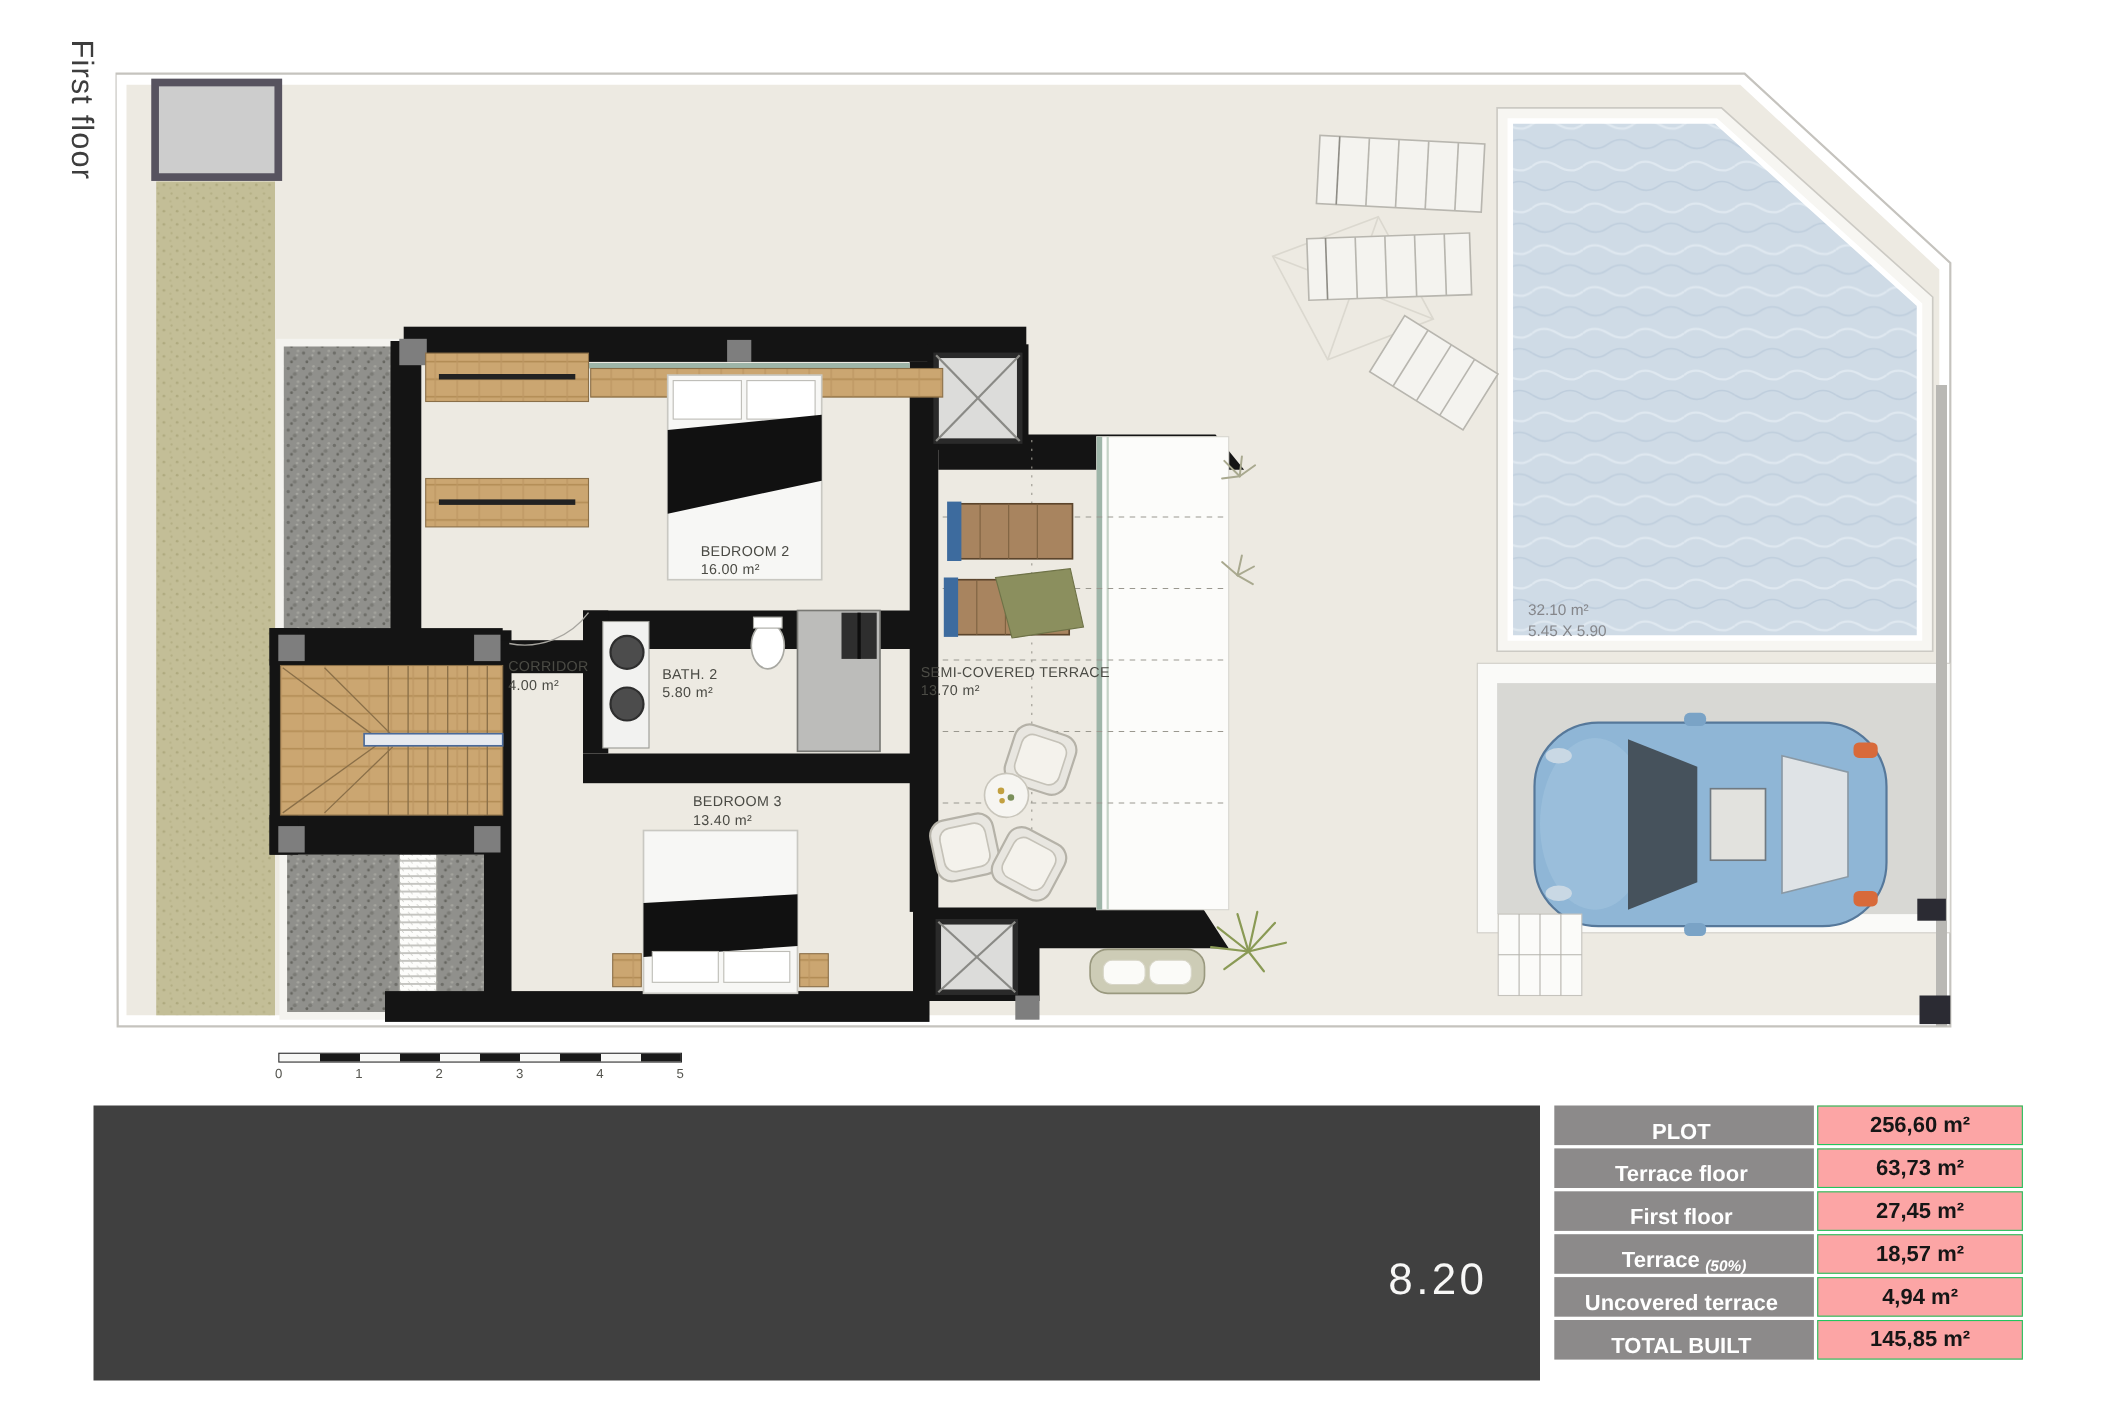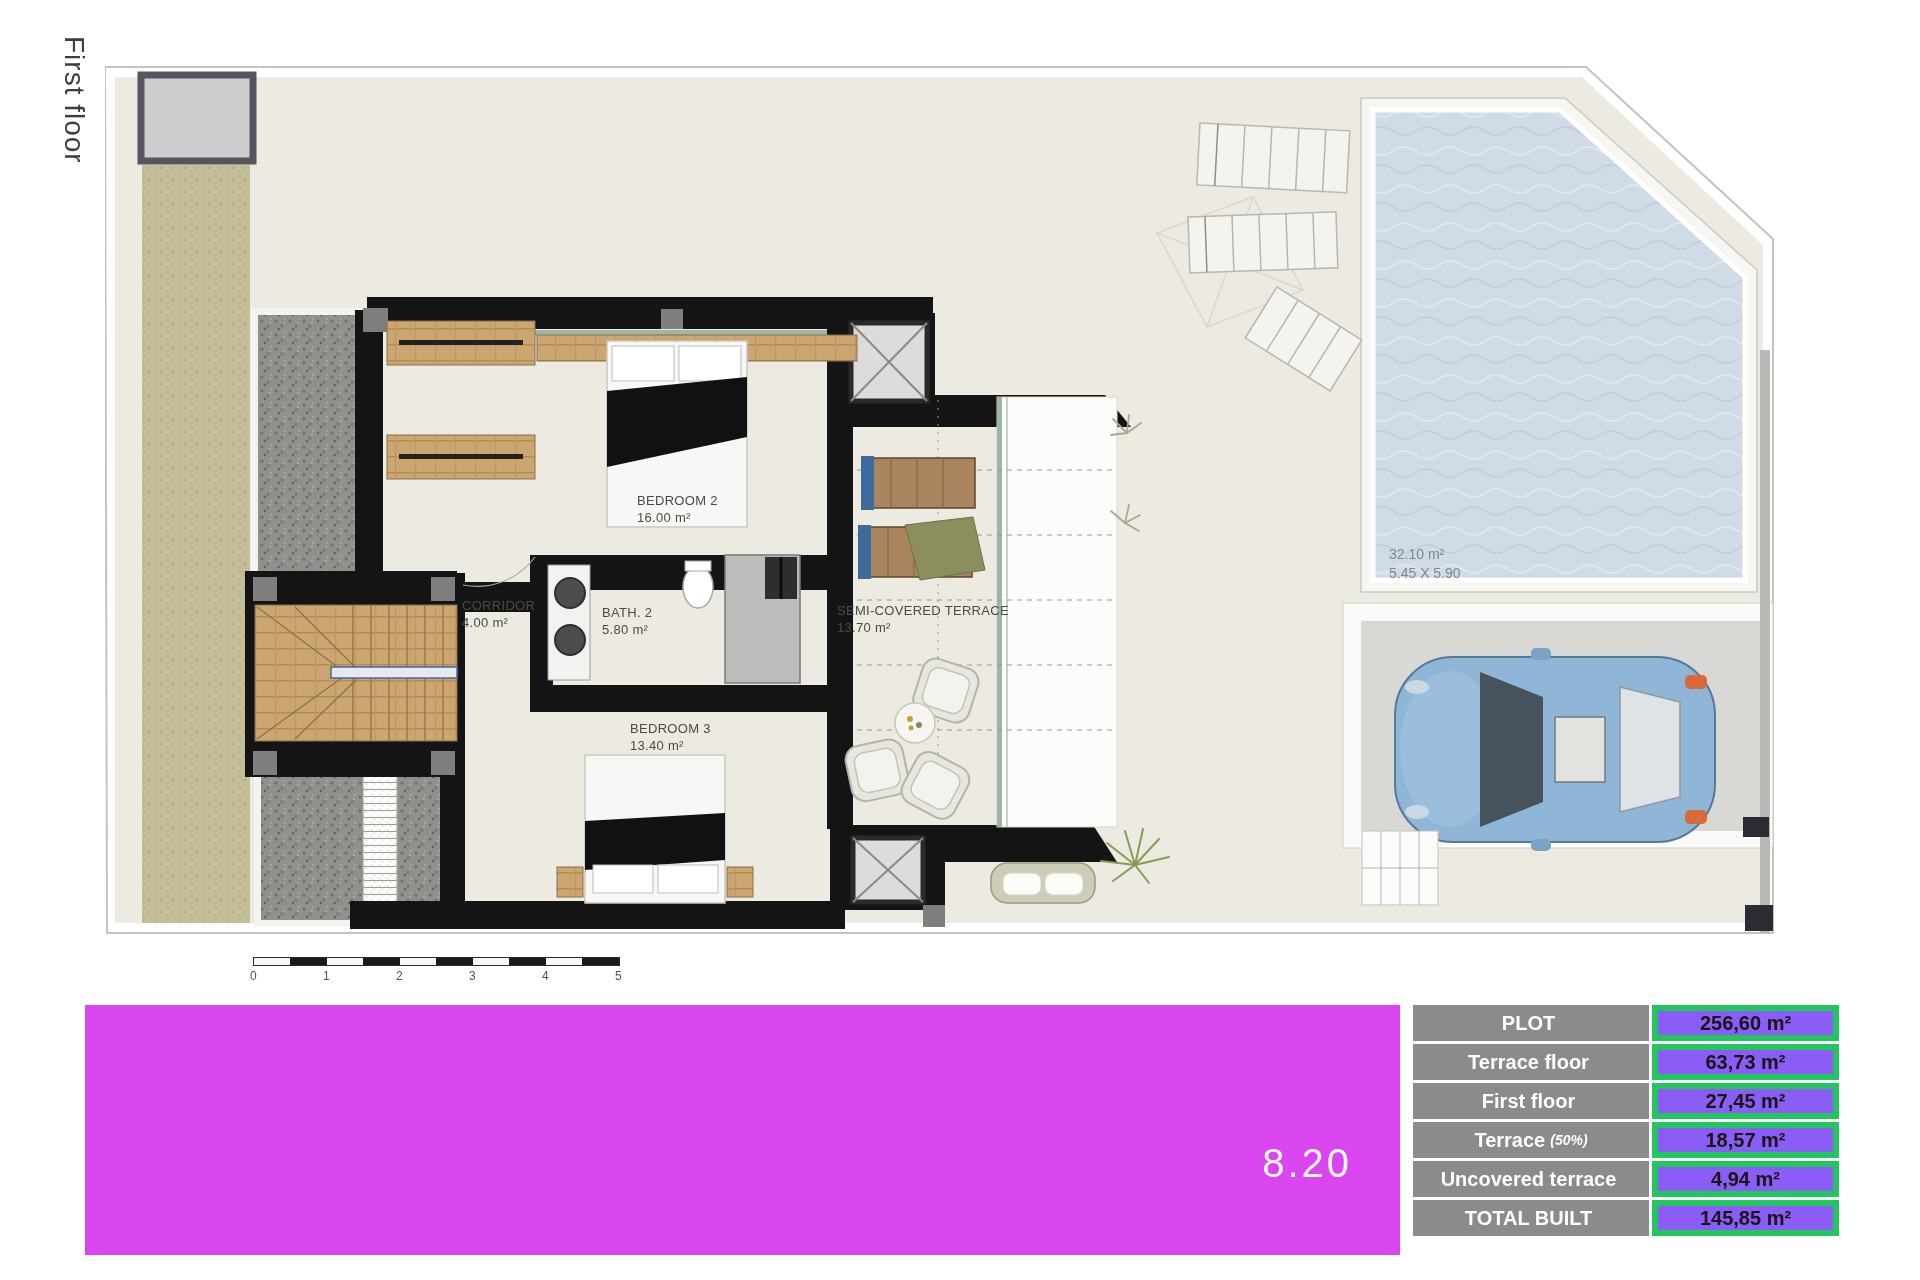--- a/index.html
+++ b/index.html
@@ -9,30 +9,30 @@
   #floor-label{position:absolute;left:58px;top:36px;writing-mode:vertical-rl;
         font-size:28px;color:#3d3d3d;letter-spacing:1px;}
   
   #plan-wrap{position:absolute;left:105px;top:65px;width:1670px;height:870px;}
   
   #scale-bar{position:absolute;left:253px;top:957px;width:365px;height:30px;}
   #scale-strip{position:absolute;left:0;top:0;width:365px;height:7px;border:1px solid #2a2a2a;
         background:repeating-linear-gradient(90deg,#f8f8f6 0 36.5px,#1a1a1a 36.5px 73px);}
   .scale-num{position:absolute;top:12px;font-size:12px;color:#55554f;}
   
-  #footer-bar{position:absolute;left:85px;top:1005px;width:1315px;height:250px;background:#d946ef;}
+  #footer-bar{position:absolute;left:85px;top:1005px;width:1315px;height:250px;background:#404040;}
   #plan-number{position:absolute;right:48px;top:136px;font-size:40px;color:#f7f7f6;
         letter-spacing:3px;font-weight:400;}
   
   #summary-table{position:absolute;left:1413px;top:1005px;width:426px;
         display:grid;grid-template-columns:236px 187px;grid-auto-rows:36px;gap:3px;}
-  .tbl-label{background:#8c8a8a;color:#ffffff;display:flex;align-items:center;justify-content:center;
+  .tbl-label{background:#8c8a8a;color:#ffffff;display:flex;align-items:flex-end;justify-content:center;
         font-size:20px;font-weight:700;white-space:nowrap;}
   .tbl-label .sfx{font-size:14px;margin-left:5px;font-weight:700;font-style:italic;}
-  .tbl-value{background:#8b5cf6;border:6px solid #22c55e;color:#161616;display:flex;align-items:center;
+  .tbl-value{background:#fca5a5;border:1px solid #22c55e;color:#161616;display:flex;align-items:center;
         justify-content:center;font-size:20px;font-weight:700;}
   
   text{font-family:"Liberation Sans", sans-serif;}
   .room-name,.room-area{font-size:13px;fill:#4b4b45;letter-spacing:.3px;}
   .pool-txt{font-size:14px;fill:#85868a;}
 </style>
 </head>
 <body>
 
 <div id="page">

